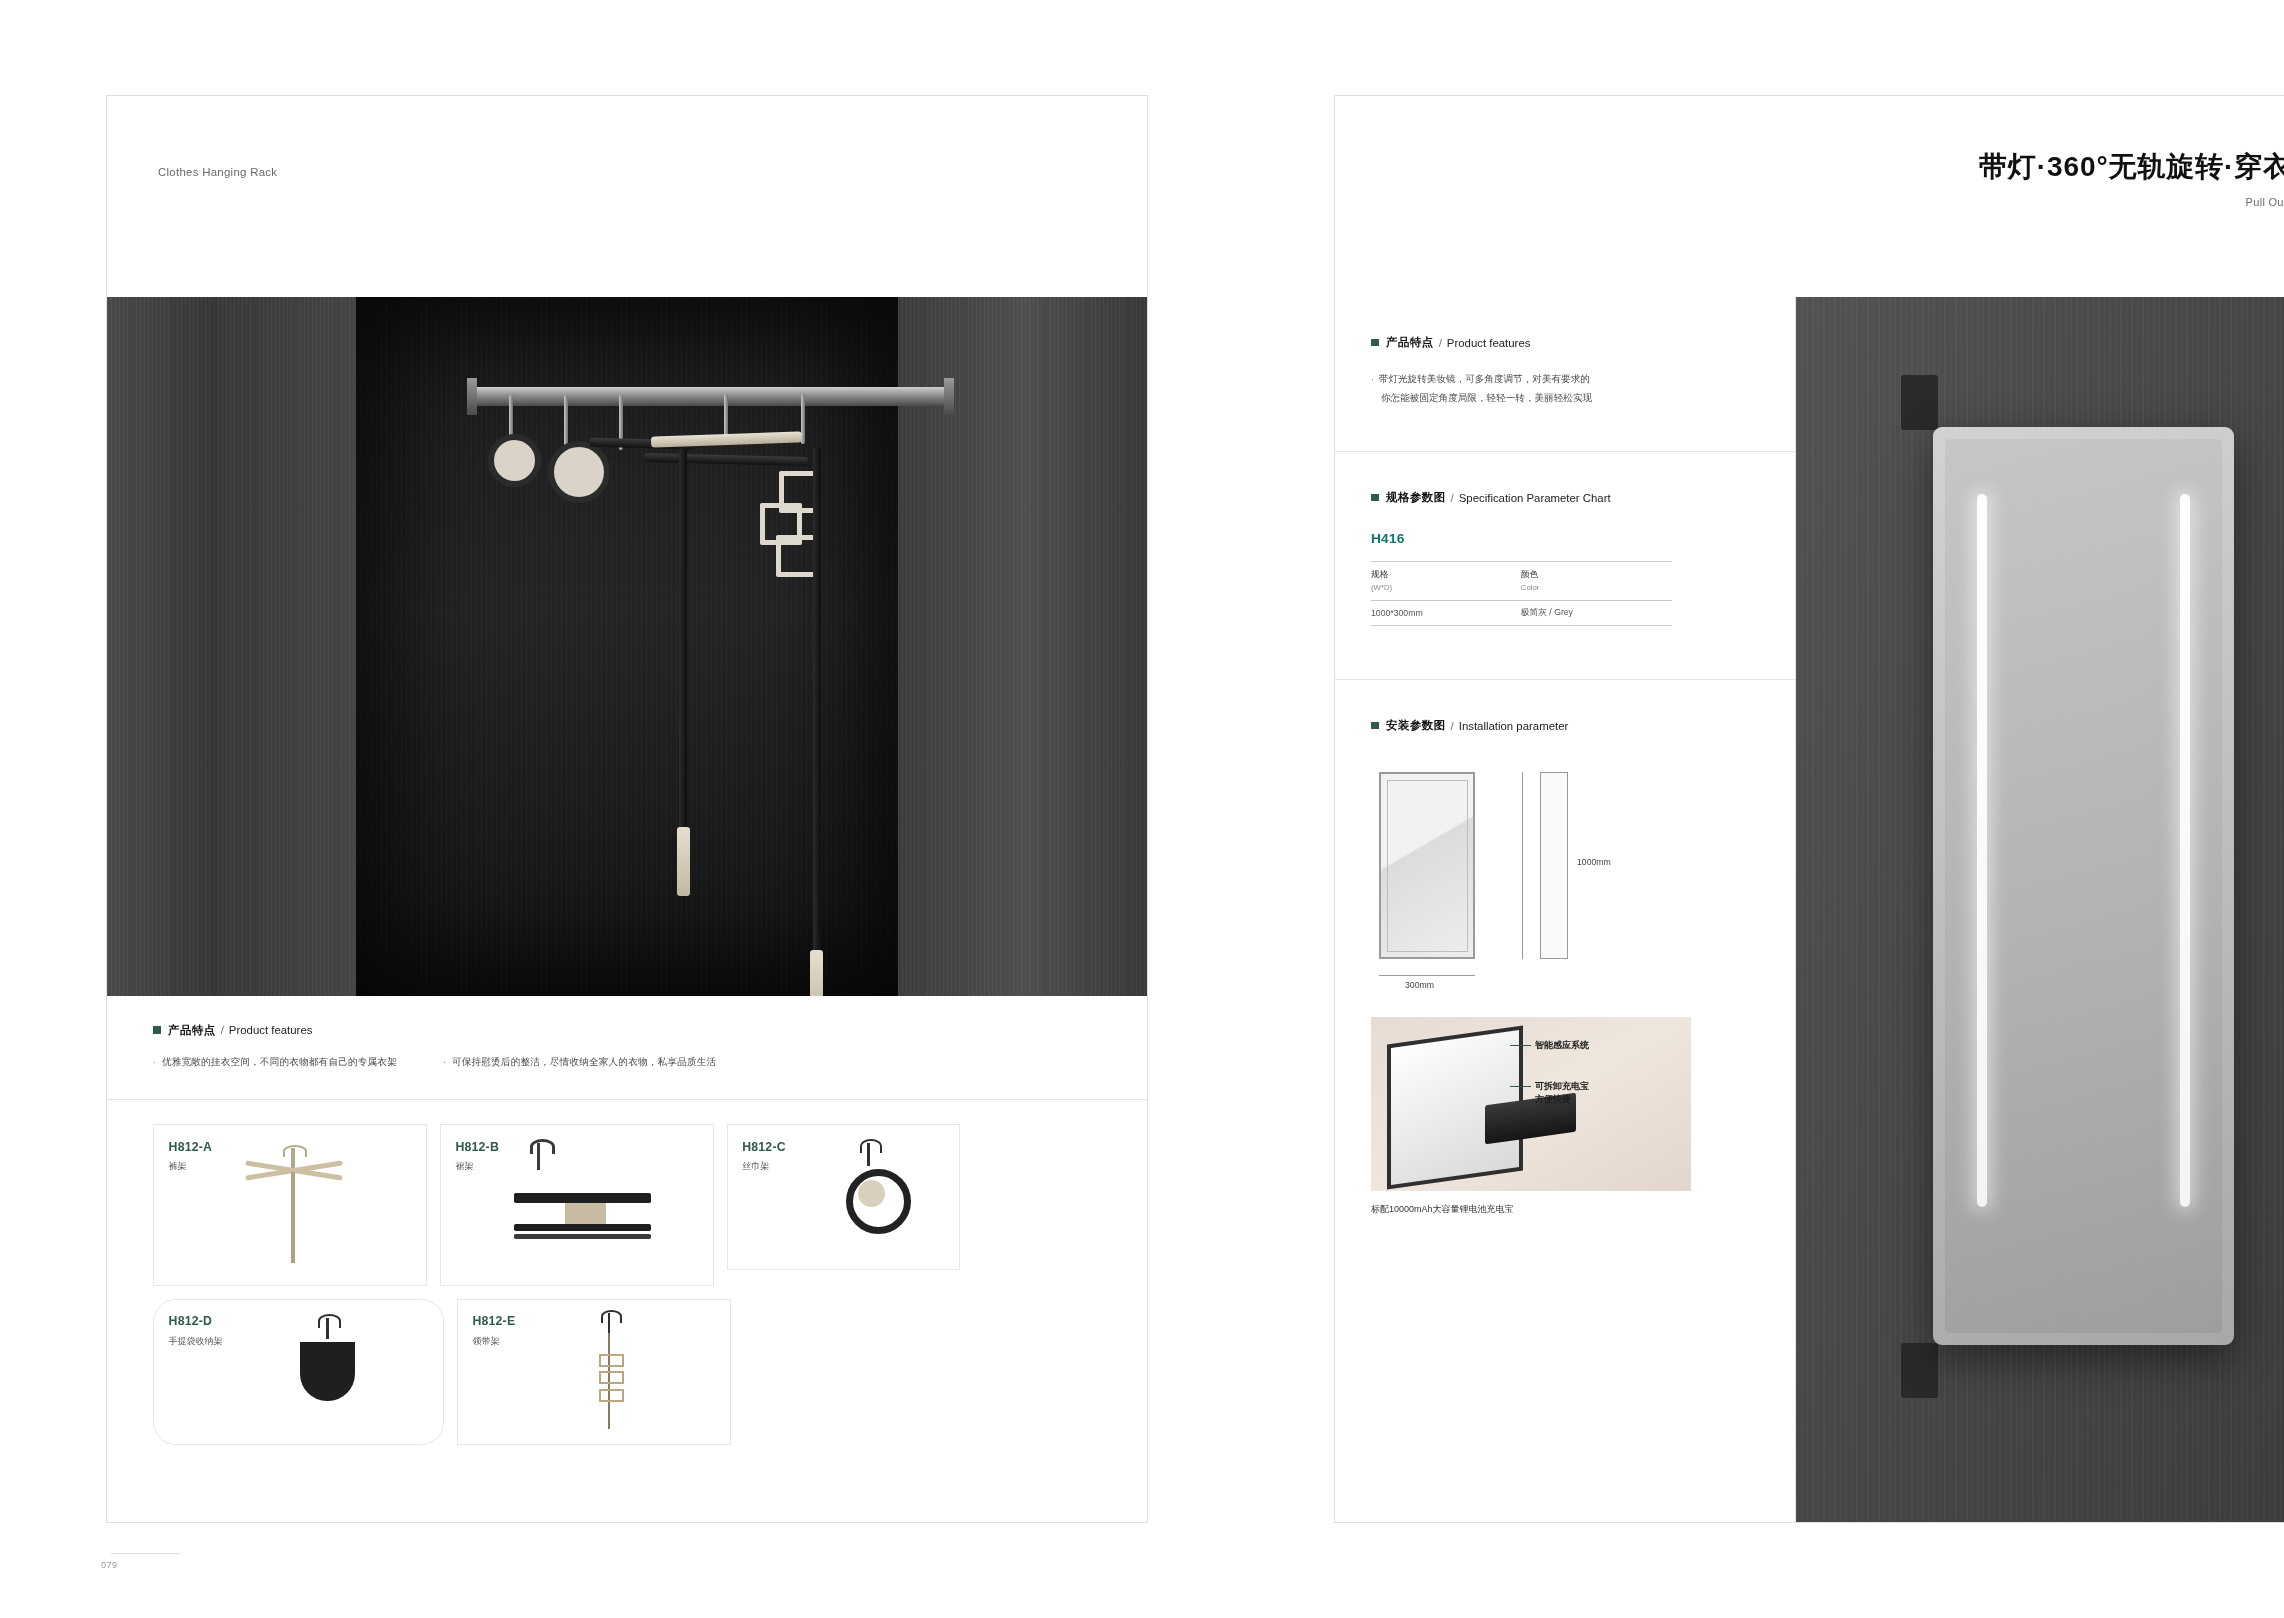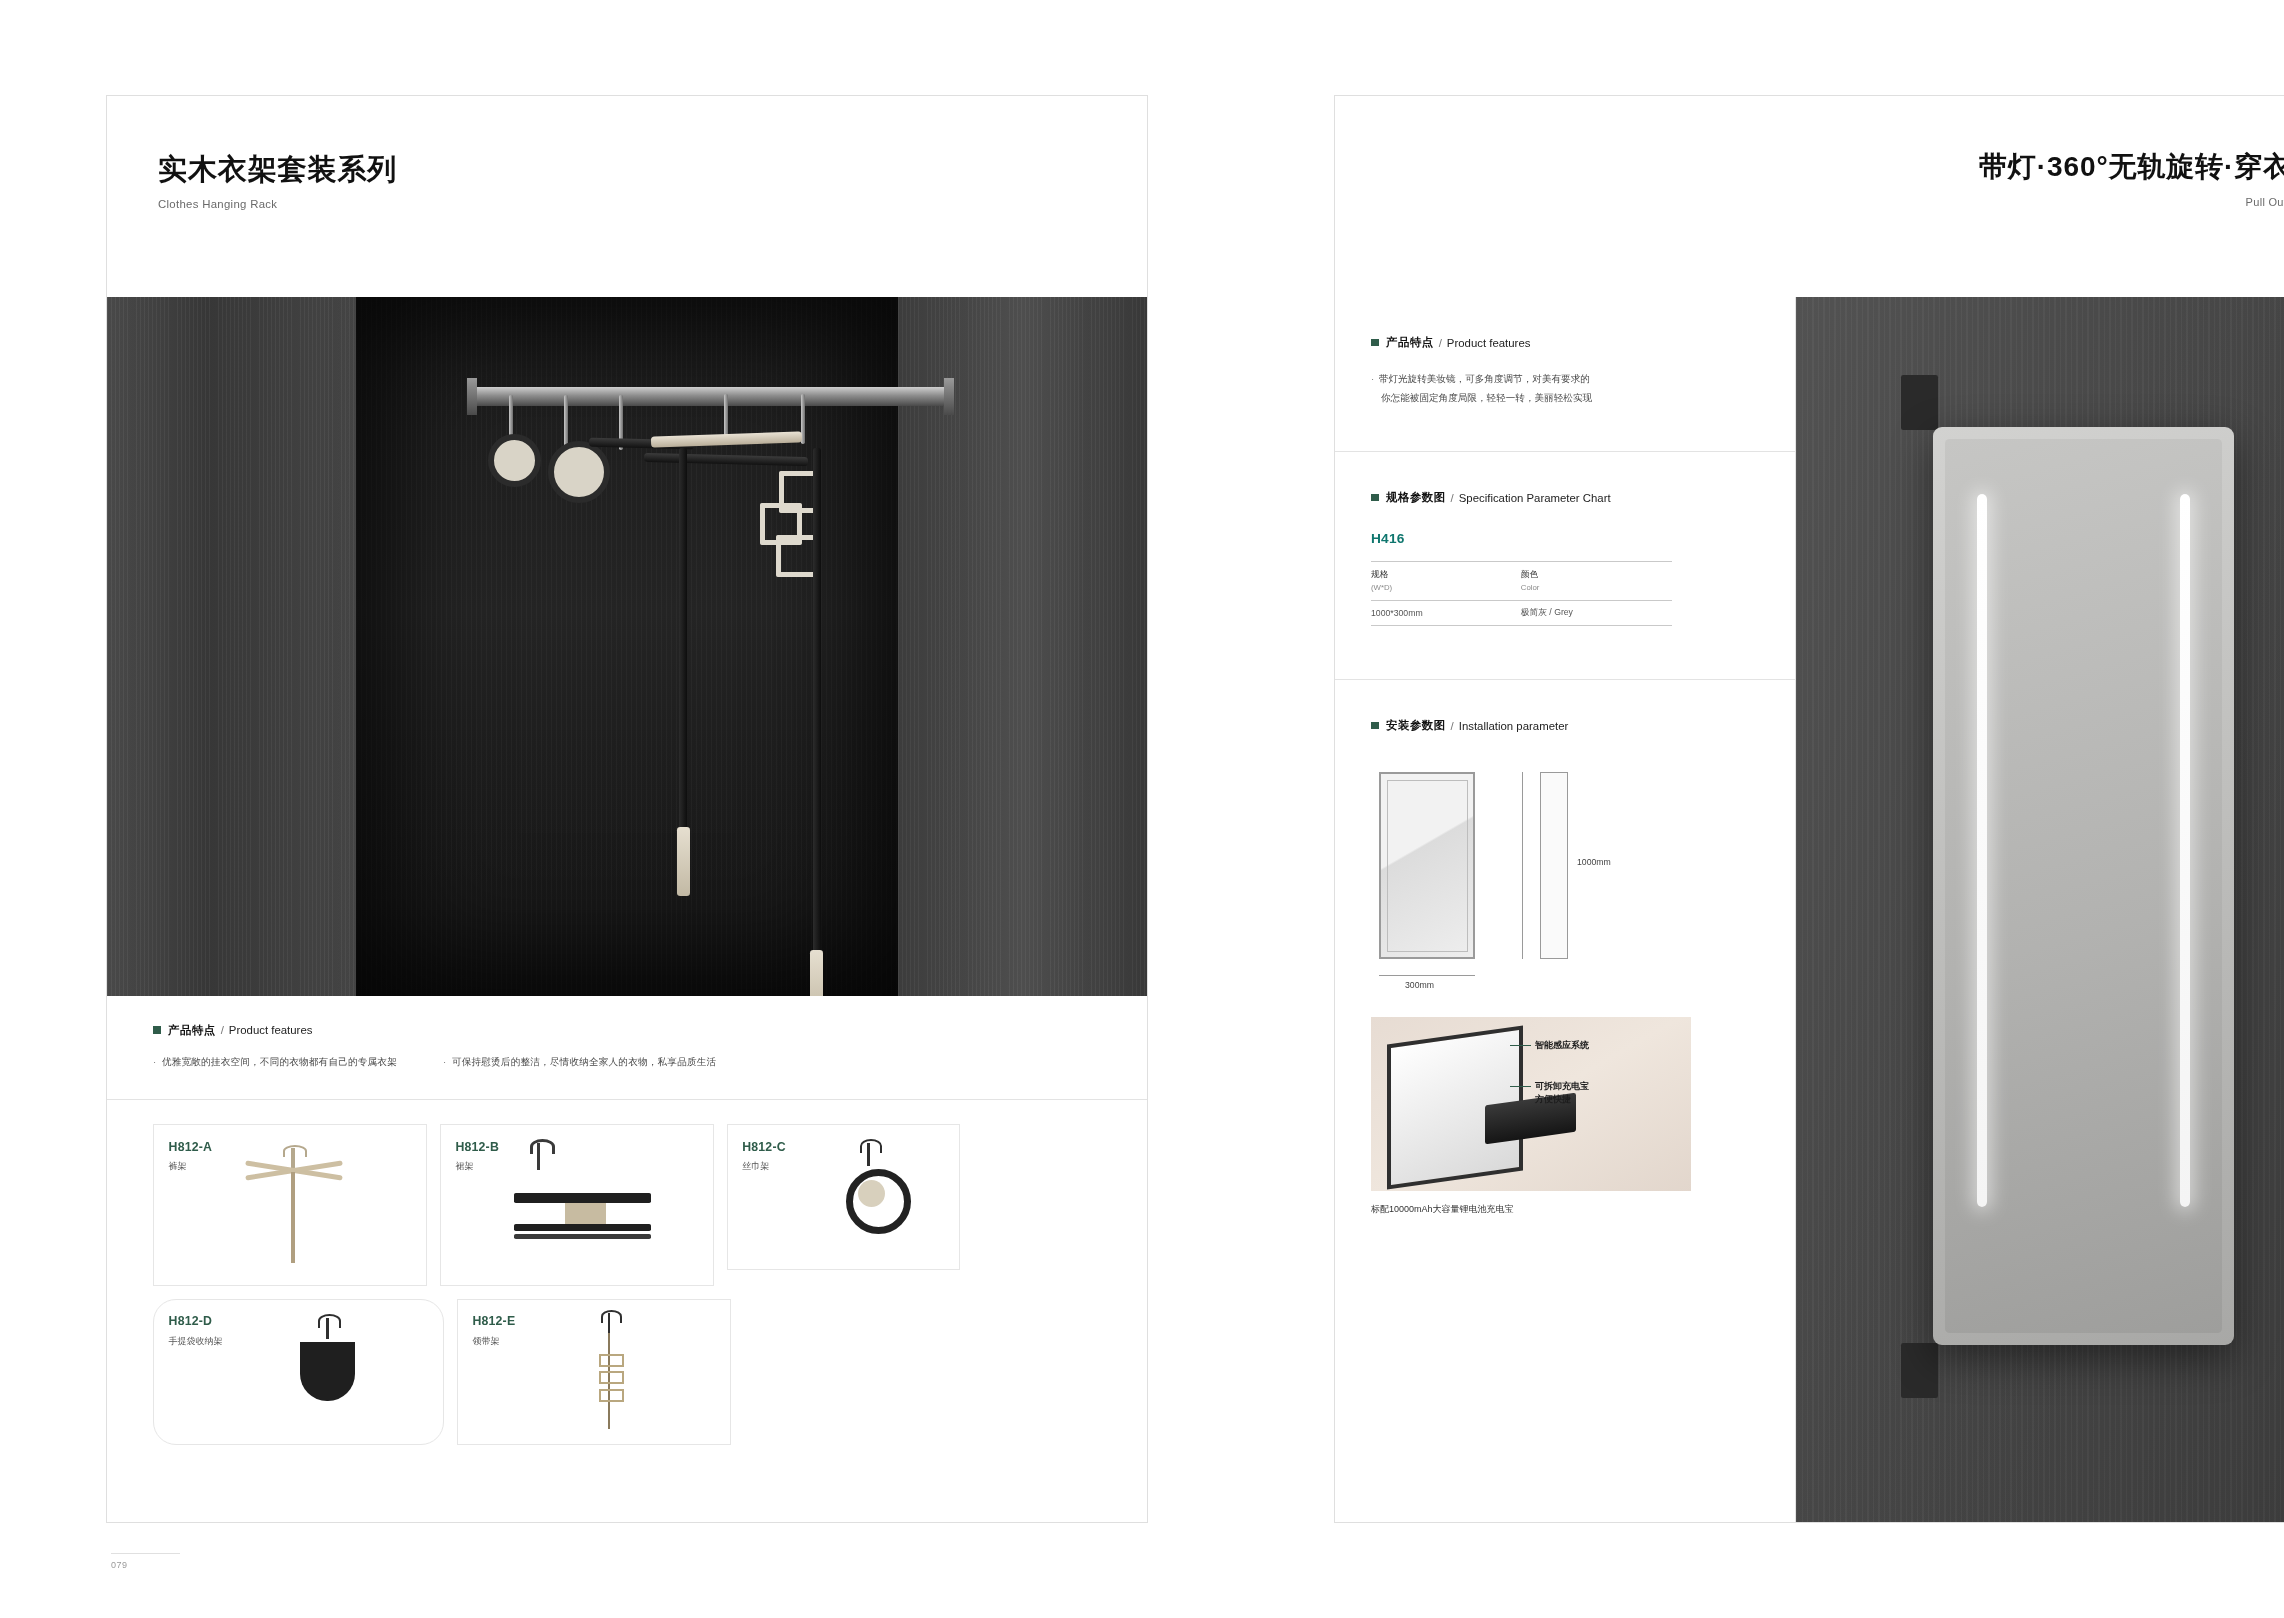--- a/index.html
+++ b/index.html
@@ -470,38 +470,37 @@
     color: #333;
   }
 
   .page-num {
     position: absolute;
     bottom: 48px;
     font-size: 9px;
     color: #9a9a9a;
     letter-spacing: 0.5px;
   }
-  .page-num.left  { left: 111px; }
+  .page-num.left  { left: 101px; }
   .page-rule {
     position: absolute;
     bottom: 64px;
     height: 0.9px;
     background: #e0e0e0;
   }
 </style>
 </head>
 <body>
 
 <div class="spread">
 
   <div class="page">
     <div class="page-frame-left">
 
       <div class="left-title-zone">
-        <h1 class="title-cn">实木衣架套装系列</h1>
         <div class="title-en">Clothes Hanging Rack</div>
       </div>
 
       <div class="hero-photo">
         <div class="panel-left"></div>
         <div class="panel-right"></div>
         <div class="cabinet"></div>
         <div class="inner-shadow"></div>
 
         <div class="rail"></div>

